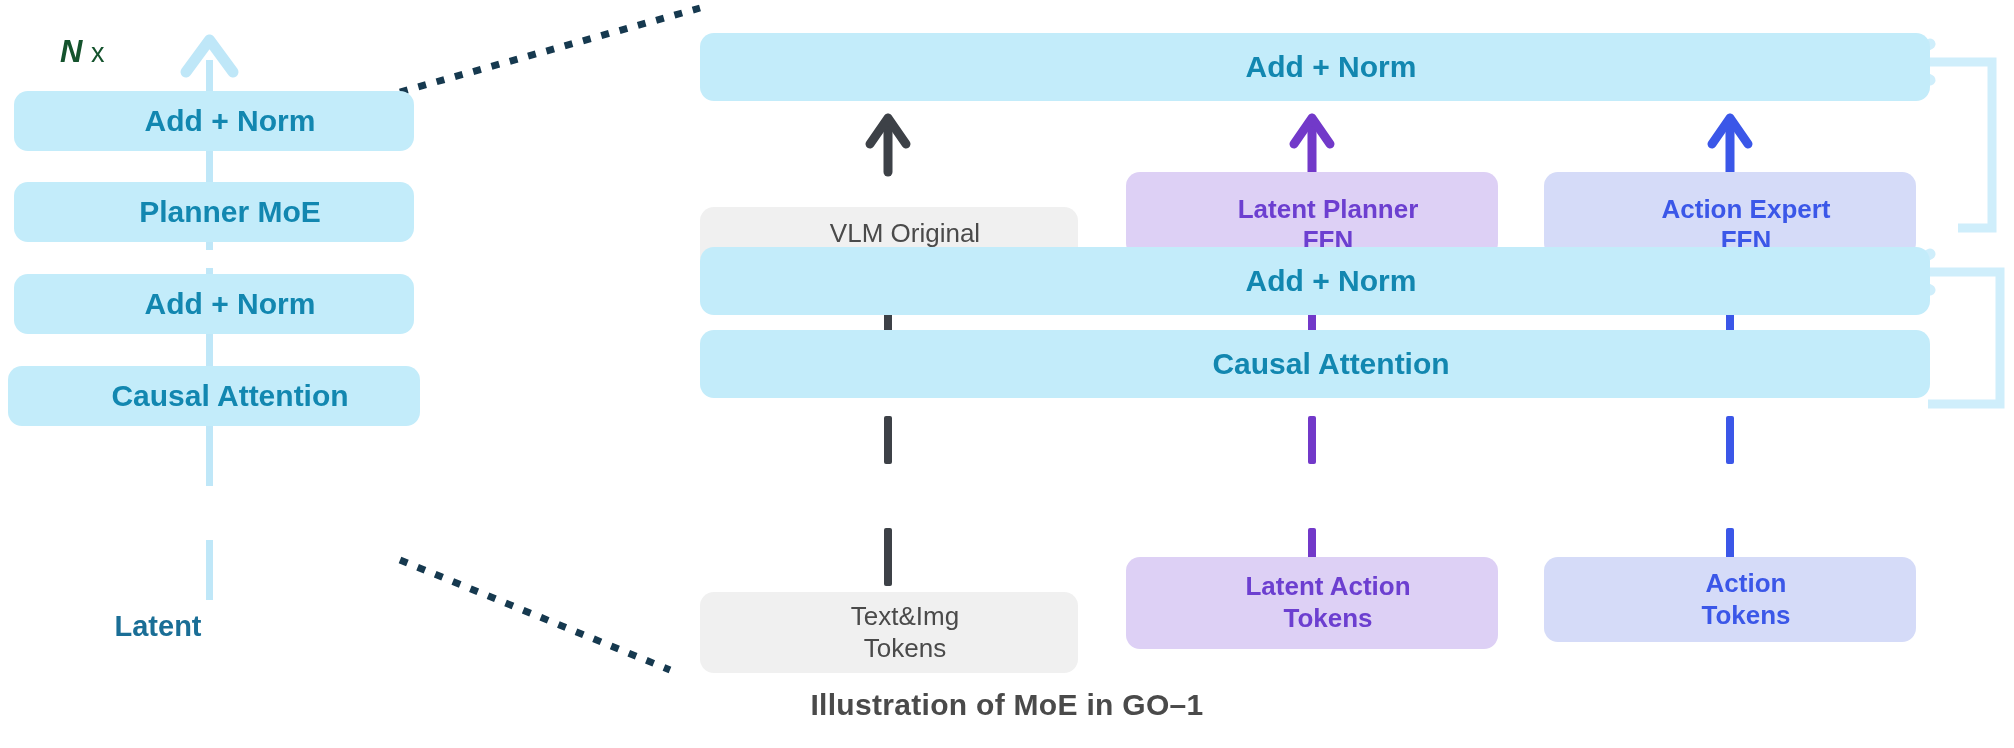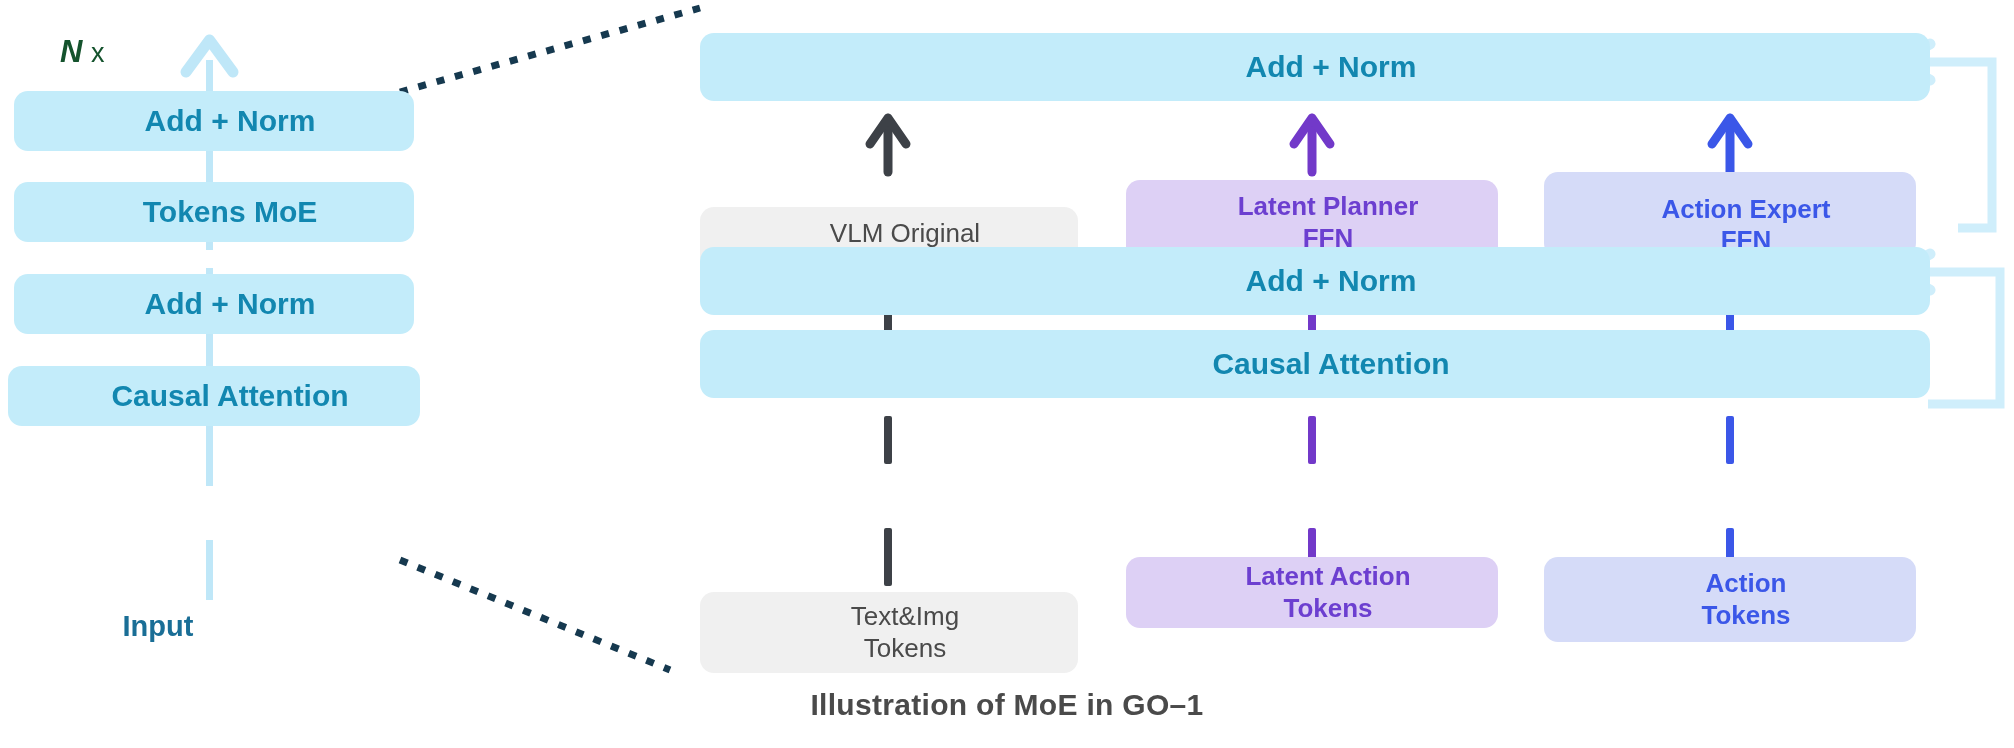--- a/index.html
+++ b/index.html
@@ -165,32 +165,32 @@
       <path d="M 1928 404 L 2000 404 L 2000 272 L 1900 272" stroke="#cfeefb" stroke-width="9" fill="none"></path>
       <path d="M 1896 272 L 1930 254 M 1896 272 L 1930 290" stroke="#cfeefb" stroke-width="11" fill="none" stroke-linecap="round"></path>
     </g>
   </svg>
 
   <div class="box cyan left-box" style="top:91px; height:60px;">
     <span class="lbl">Add + Norm</span>
   </div>
 
   <div class="box cyan left-box" style="top:182px; height:60px;">
-    <span class="lbl">Tokens MoE</span>
+    <span class="lbl">Planner MoE</span>
   </div>
 
   <div class="box cyan left-box" style="top:274px; height:60px;">
     <span class="lbl">Add + Norm</span>
   </div>
 
   <div class="box cyan left-box" style="top:366px; height:60px; width:412px; left:8px;">
     <span class="lbl">Causal Attention</span>
   </div>
 
-  <div class="input-label">Input</div>
+  <div class="input-label">Latent</div>
 
   <div class="vline dark" style="left:884px;  top:282px; height:66px;"></div>
   <div class="vline violet" style="left:1308px; top:282px; height:66px;"></div>
   <div class="vline blue" style="left:1726px; top:282px; height:66px;"></div>
 
   <div class="vline dark" style="left:884px;  top:416px; height:48px;"></div>
   <div class="vline violet" style="left:1308px; top:416px; height:48px;"></div>
   <div class="vline blue" style="left:1726px; top:416px; height:48px;"></div>
 
   <div class="vline dark" style="left:884px;  top:528px; height:58px;"></div>
@@ -198,41 +198,41 @@
   <div class="vline blue" style="left:1726px; top:528px; height:58px;"></div>
 
   <div class="box cyan wide-box" style="left:700px; top:33px; width:1230px; height:68px;">
     <span class="lbl">Add + Norm</span>
   </div>
 
   <div class="box grey col-box" style="left:700px; top:172px; width:378px; height:85px;">
     <span class="lbl"><span>VLM Original</span><br><span>FFN</span></span>
   </div>
 
-  <div class="box purple col-box" style="left:1126px; top:180px; width:372px; height:85px;">
+  <div class="box purple col-box" style="left:1126px; top:172px; width:372px; height:85px;align-items:flex-end;">
     <span class="lbl"><span>Latent Planner</span><br><span>FFN</span></span>
   </div>
 
   <div class="box indigo col-box" style="left:1544px; top:172px; width:372px; height:85px;align-items:flex-end;">
     <span class="lbl"><span>Action Expert</span><br><span>FFN</span></span>
   </div>
 
   <div class="box cyan wide-box" style="left:700px; top:247px; width:1230px; height:68px;">
     <span class="lbl">Add + Norm</span>
   </div>
 
   <div class="box cyan wide-box" style="left:700px; top:330px; width:1230px; height:68px;">
     <span class="lbl">Causal Attention</span>
   </div>
 
   <div class="box grey col-box" style="left:700px; top:557px; width:378px; height:81px;">
     <span class="lbl"><span>Text&amp;Img</span><br><span>Tokens</span></span>
   </div>
 
-  <div class="box purple col-box" style="left:1126px; top:557px; width:372px; height:71px;">
+  <div class="box purple col-box" style="left:1126px; top:557px; width:372px; height:92px;">
     <span class="lbl"><span>Latent Action</span><br><span>Tokens</span></span>
   </div>
 
   <div class="box indigo col-box" style="left:1544px; top:557px; width:372px; height:85px;justify-content:center;">
     <span class="lbl"><span>Action</span><br><span>Tokens</span></span>
   </div>
 
   <div class="caption">Illustration of MoE in GO–1</div>
 
 </div>

